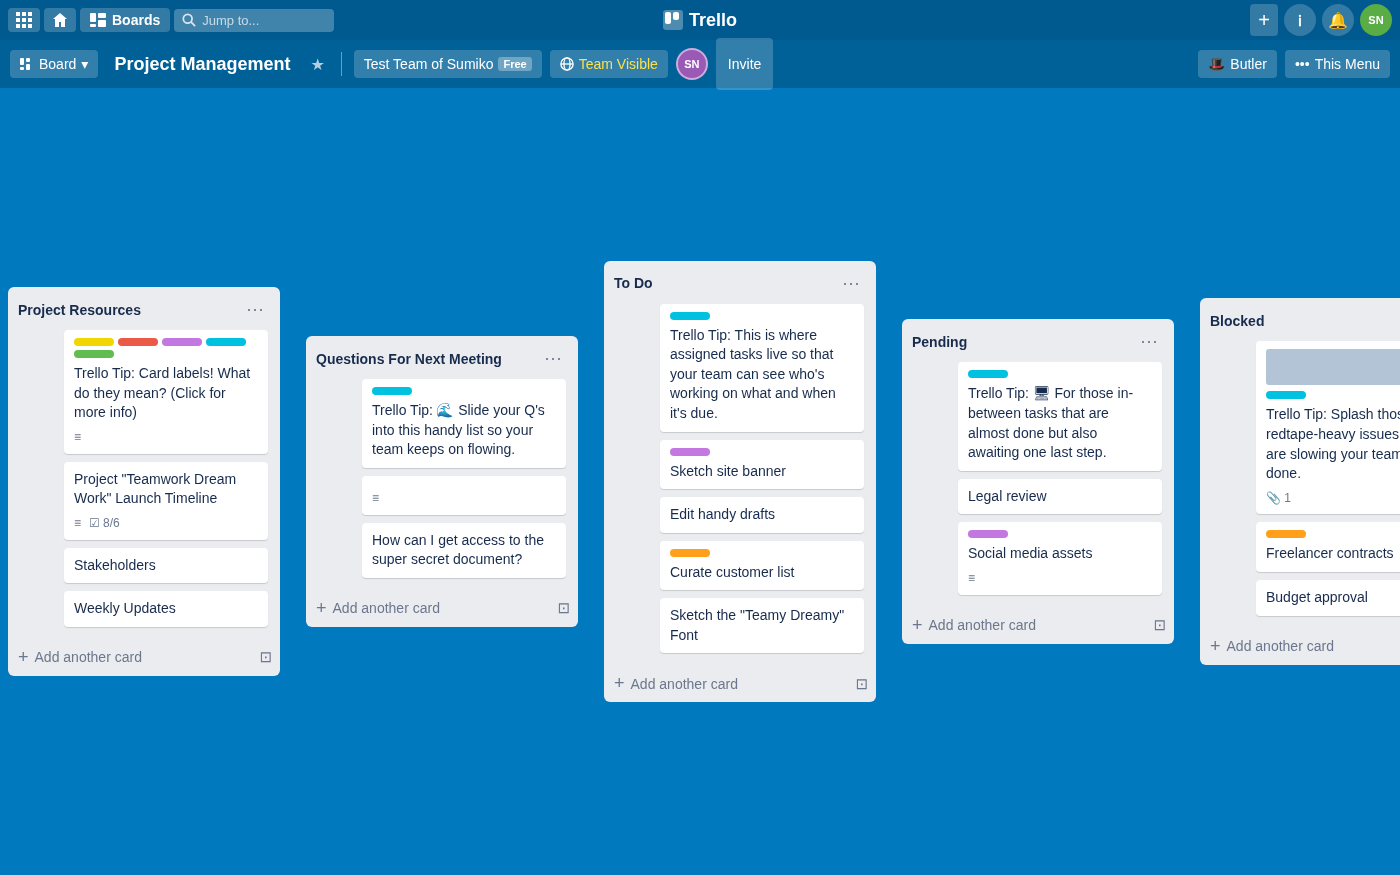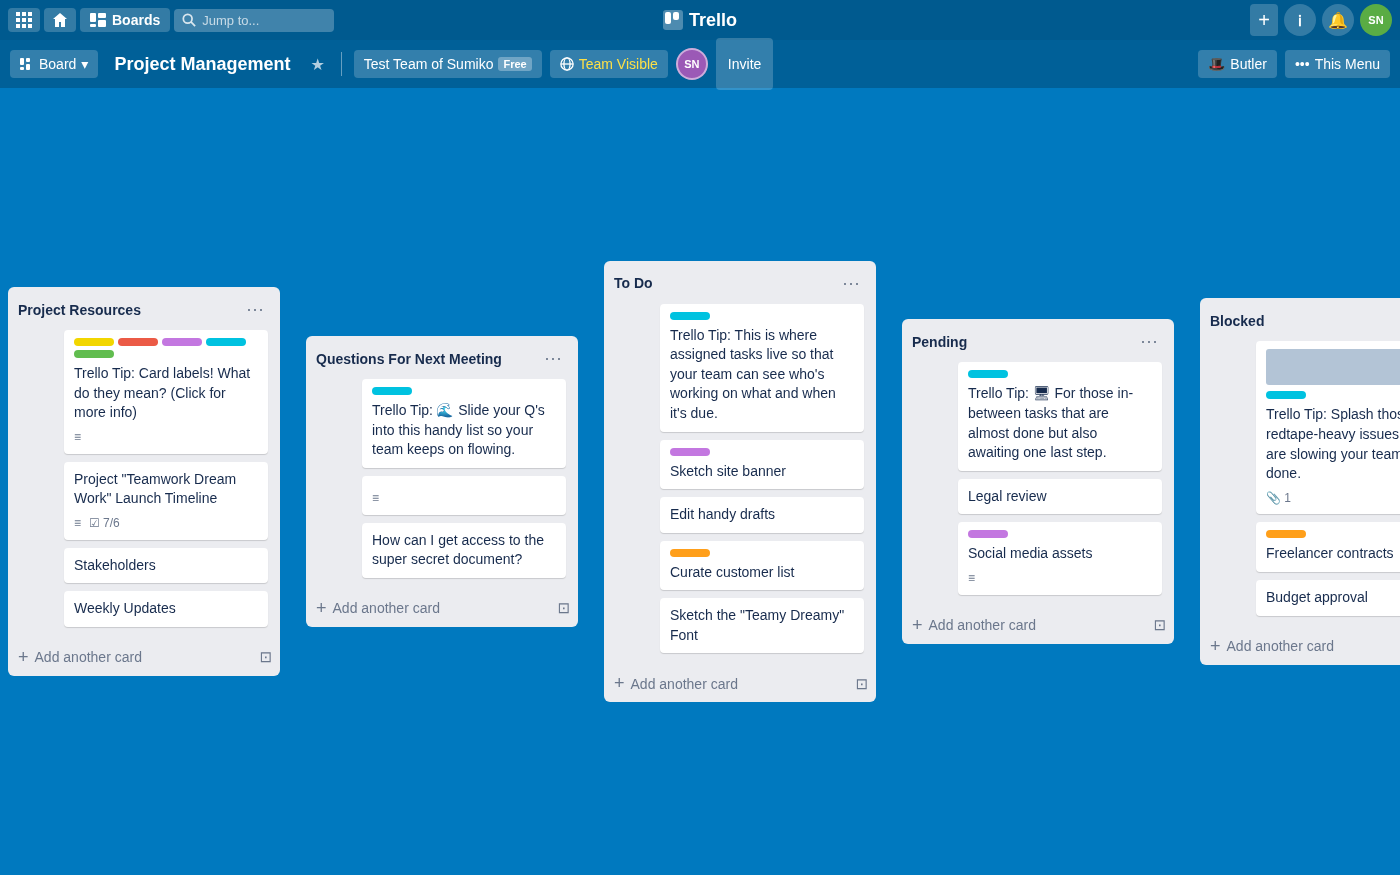--- a/index.html
+++ b/index.html
@@ -267,21 +267,21 @@
           </div>
           <div>Trello Tip: Card labels! What do they mean? (Click for more info)</div>
           <div class="card-footer">
             <div class="card-footer-icon">≡</div>
           </div>
         </div>
         <div class="card">
           <div>Project "Teamwork Dream Work" Launch Timeline</div>
           <div class="card-footer">
             <div class="card-footer-icon">≡</div>
-            <div class="card-footer-icon">☑ 7/6</div>
+            <div class="card-footer-icon">☑ 8/6</div>
           </div>
         </div>
         <div class="card">
           <div>Stakeholders</div>
         </div>
         <div class="card">
           <div>Weekly Updates</div>
         </div>
       </div>
       <div style="display: flex; align-items: center;">

